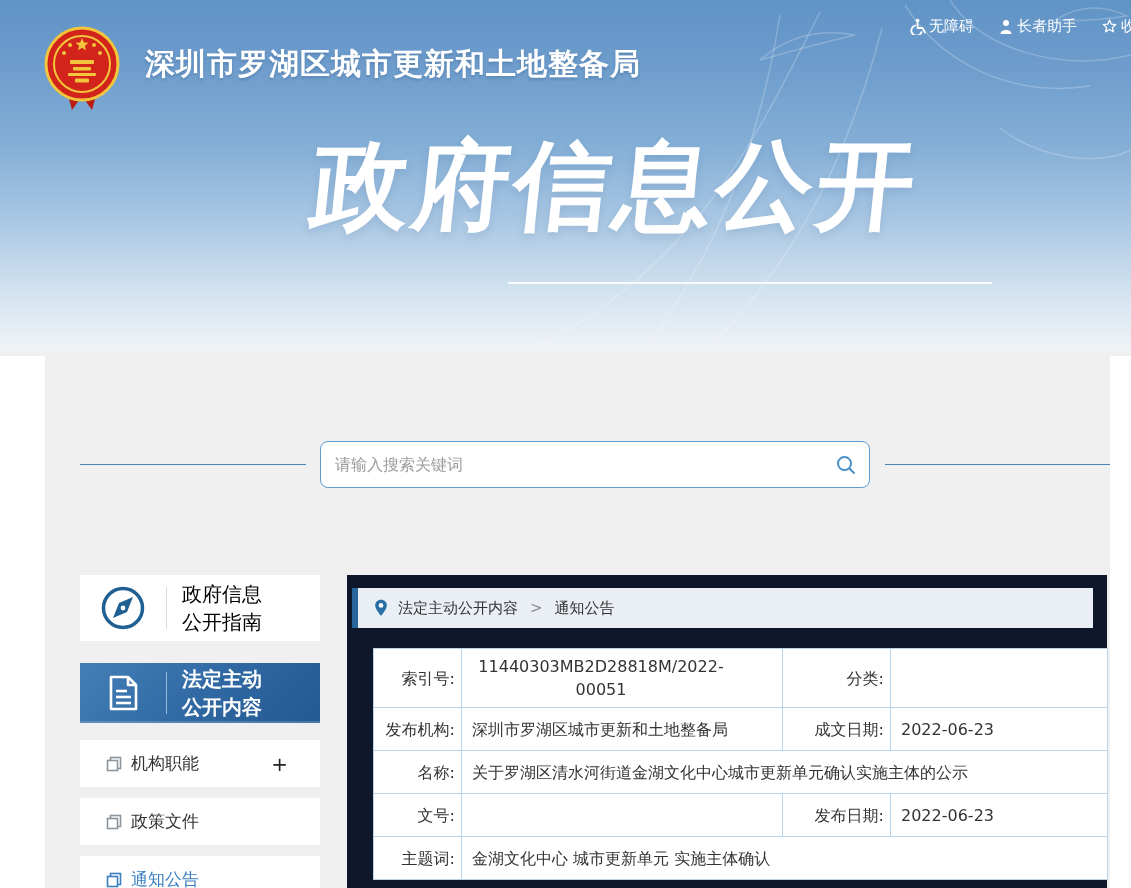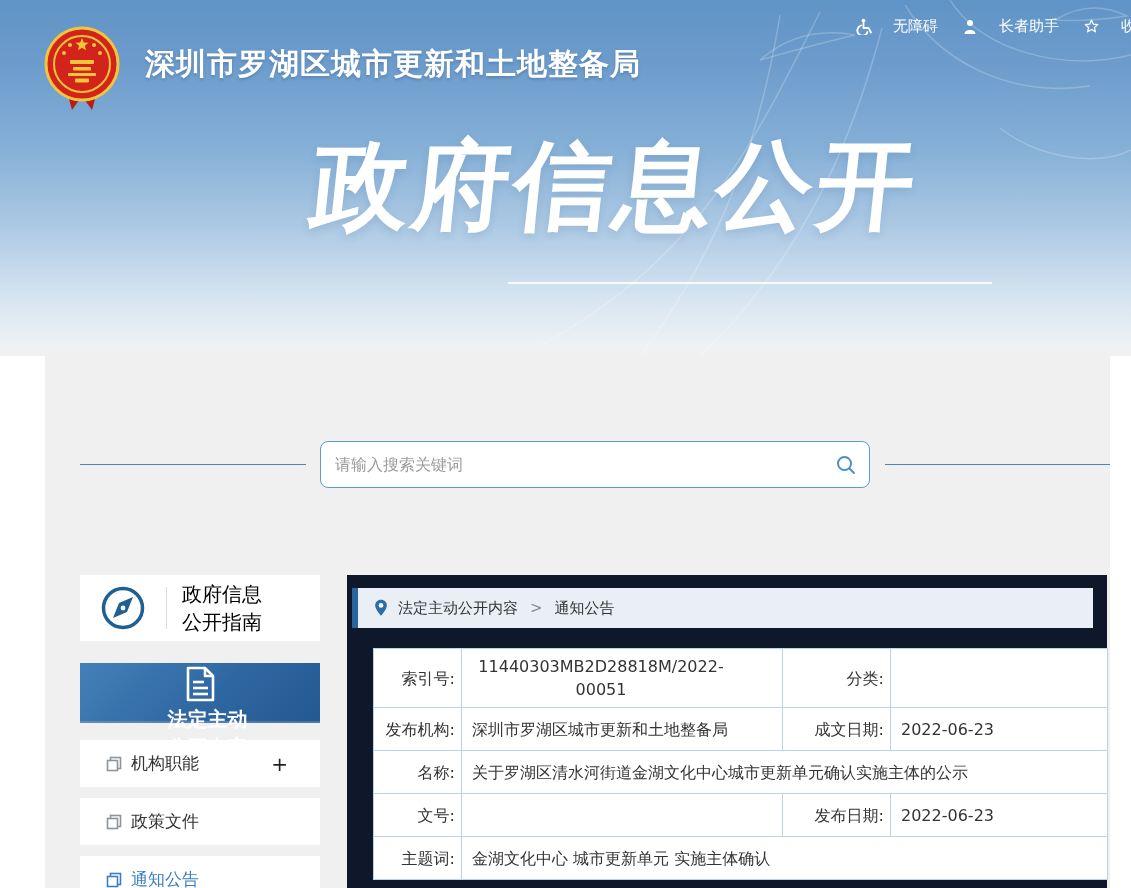--- a/index.html
+++ b/index.html
@@ -11,21 +11,21 @@
     background:linear-gradient(180deg,#6093c6 0%,#6d9ccc 18%,#83aed6 40%,#a9c7e3 62%,#d7e5f1 84%,#eef2f5 97%,#f0f0f1 100%); }
   .banner-decor { position:absolute; left:0; top:0; pointer-events:none; }
 
   .emblem { position:absolute; left:42px; top:24px; width:80px; height:88px; }
 
   .agency-name { position:absolute; left:145px; top:44px; font-size:30px; font-weight:bold; color:#ffffff;
     text-shadow:0 2px 3px rgba(25,60,100,.25); letter-spacing:1px; white-space:nowrap; }
 
   .topbar { position:absolute; top:17px; right:-20px; display:flex; gap:24px; align-items:center;
     color:#ffffff; font-size:15px; white-space:nowrap; }
-  .topbar-link { display:flex; align-items:center; gap:21px; cursor:pointer; }
+  .topbar-link { display:flex; align-items:center; gap:3px; cursor:pointer; }
 
   .banner-title { position:absolute; left:215px; top:122px; width:800px; text-align:center;
     font-size:97px; font-weight:900; color:#ffffff; letter-spacing:4px;
     transform:skewX(-6deg); text-shadow:0 4px 8px rgba(30,70,120,.12); white-space:nowrap; }
   .title-underline { position:absolute; left:508px; top:282px; width:484px; height:2px;
     background:rgba(255,255,255,.85); }
 
   
   .panel { position:absolute; left:45px; top:356px; width:1065px; height:532px; background:#f0f0f1; }
 
@@ -43,21 +43,21 @@
   
   .sidebar { position:absolute; left:80px; top:575px; width:240px; }
   .side-card { background:#ffffff; display:flex; align-items:center; }
   .guide-card { height:66px; margin-bottom:22px; }
   .icon-wrap { width:86px; display:flex; align-items:center; justify-content:center; }
   .v-divider { width:1px; height:42px; background:#d9dde0; }
   .v-divider.light { background:rgba(255,255,255,.5); }
   .side-card-label { padding-left:15px; font-size:20px; line-height:1.42; color:#000000; font-weight:500; }
   .primary-card { height:60px; margin-bottom:17px;
     background:linear-gradient(135deg,#4480b7 0%,#2f67a2 55%,#235991 100%);
-    box-shadow:inset 0 -2px 0 rgba(255,255,255,.18);flex-direction:column; }
+    box-shadow:inset 0 -2px 0 rgba(255,255,255,.18); }
   .primary-card .side-card-label { color:#ffffff; font-weight:600; }
 
   .side-item { background:#ffffff; height:47px; margin-bottom:11px; display:flex; align-items:center;
     padding:0 32px 0 26px; font-size:17px; color:#333; cursor:pointer; }
   .side-item .pages-icon { margin-right:9px; display:flex; }
   .side-item .expander { margin-left:auto; font-size:20px; color:#222; line-height:1; }
   .side-item.active { color:#3b7fc0; }
 
   
   .main-card { position:absolute; left:347px; top:575px; width:760px; height:351px; background:#0f172a; }

